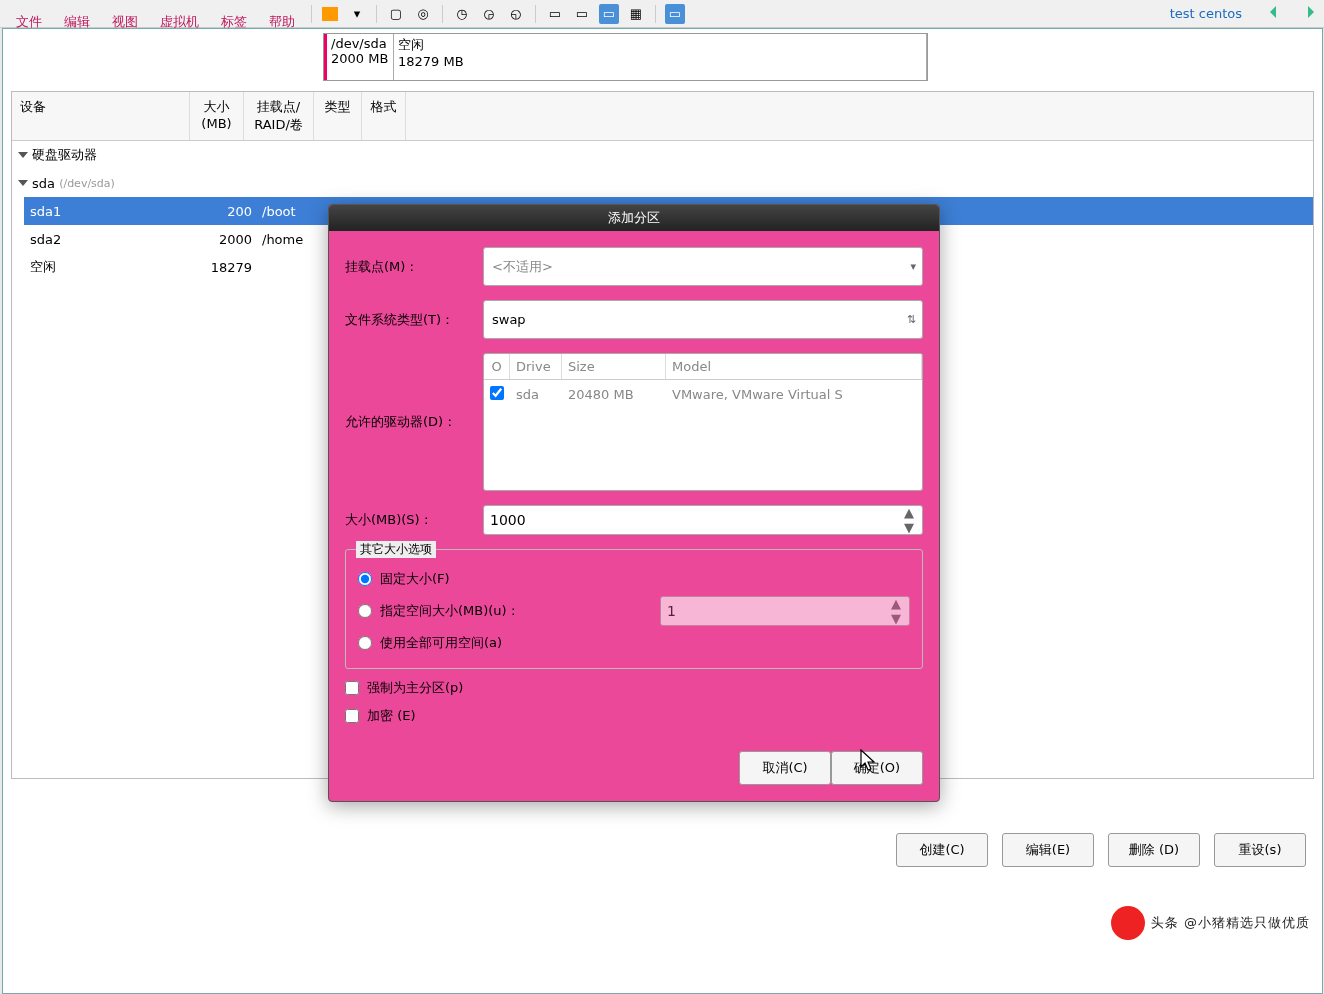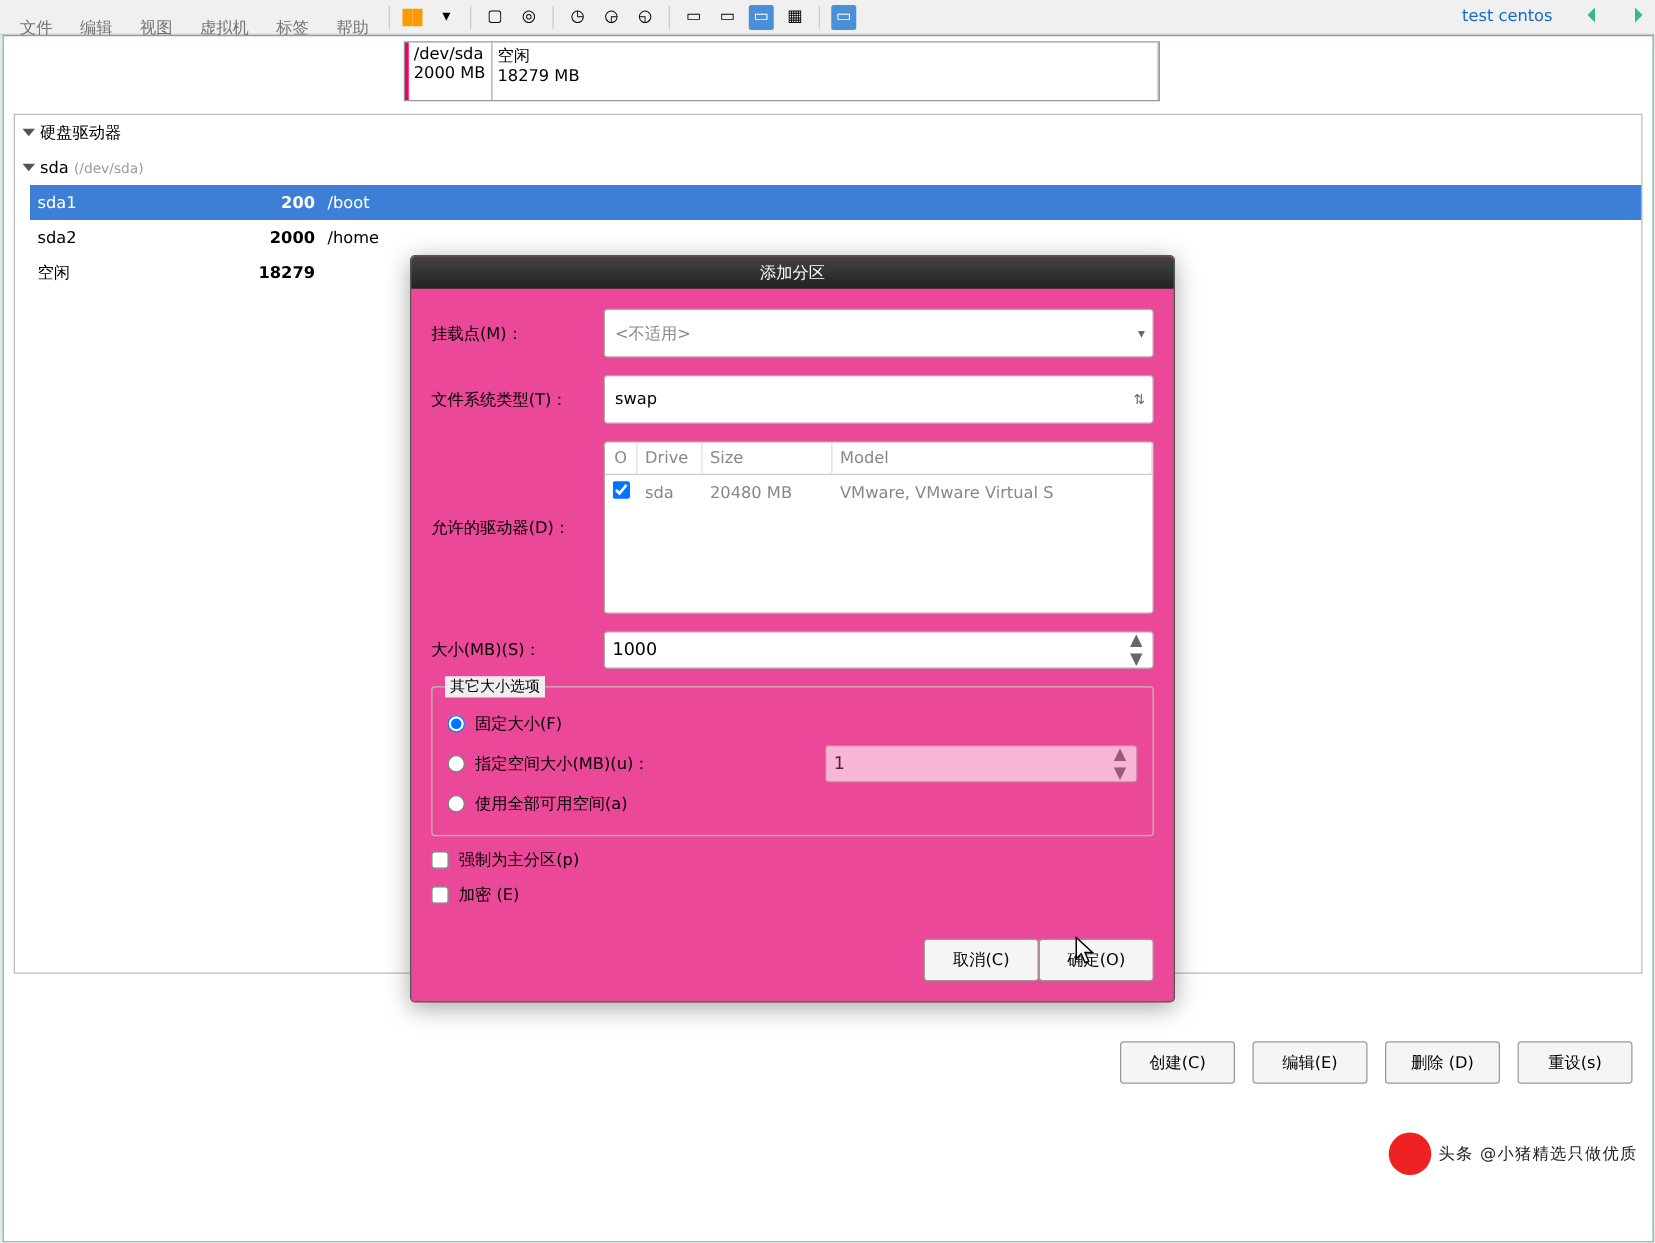--- a/index.html
+++ b/index.html
@@ -1,18 +1,18 @@
 <!DOCTYPE html>
 <html><head>
 <meta charset="utf-8">
 <style>
 * { box-sizing: border-box; margin: 0; padding: 0; font-family: "DejaVu Sans", "WenQuanYi Micro Hei", sans-serif; font-size: 13px; }
 body { background: #e8e8e8; width: 1324px; height: 994px; overflow: hidden; position: relative; }
 .menubar { background: #f0f0f0; height: 28px; display: flex; align-items: center; padding: 0 6px; border-bottom: 1px solid #ccc; gap: 2px; }
-.menubar .mi { padding: 3px 10px; color: #737373; cursor: default; margin-top: 17px; }
+.menubar .mi { padding: 3px 10px; color: #be185d; cursor: default; margin-top: 17px; }
 .menubar .sep { width: 1px; height: 18px; background: #ccc; margin: 0 4px; }
 .menubar .icon { width: 20px; height: 20px; display: inline-flex; align-items: center; justify-content: center; margin: 0 2px; }
 .menubar .right { margin-left: auto; display: flex; align-items: center; gap: 20px; }
 .menubar .vmname { color: #1a6bbf; padding: 0 4px; }
 .arrow-btn svg { width: 16px; height: 16px; }
 .work { position: absolute; top: 28px; left: 2px; right: 1px; bottom: 0; background: #fff; border: 1px solid #7aa; }
 .drive-bar { margin: 4px 8px 10px 320px; height: 48px; width: 605px; border: 1px solid #999; display: flex; font-size: 12px; }
 .drive-seg { border-right: 1px solid #aaa; padding: 2px 4px; overflow: hidden; }
 .drive-seg.a { width: 70px; border-left: 3px solid #e06; }
 .drive-seg.b { flex: 1; }
@@ -20,21 +20,21 @@
 .thead { display: flex; border-bottom: 1px solid #ccc; background: #f7f7f7; }
 .thead .th { padding: 6px 8px; border-right: 1px solid #ddd; text-align: center; }
 .th.dev { width: 178px; text-align: left; }
 .th.sz { width: 54px; }
 .th.mp { width: 70px; }
 .th.tp { width: 48px; }
 .th.fmt { width: 44px; }
 .tbody .row { display: flex; align-items: center; height: 28px; padding-left: 6px; }
 .tbody .row.sel { background: #3d7fd6; color: #fff; }
 .cell.dev { width: 174px; }
-.cell.sz { width: 54px; text-align: right; padding-right: 6px; font-weight: bold; }
+.cell.sz { width: 54px; text-align: right; padding-right: 6px; }
 .cell.mp { width: 70px; padding-left: 4px; }
 .tri { display: inline-block; width: 0; height: 0; border-left: 5px solid transparent; border-right: 5px solid transparent; border-top: 6px solid #555; margin-right: 4px; vertical-align: middle; }
 .lvl1 { padding-left: 4px; }
 .lvl2 { padding-left: 24px; }
 .lvl3 { padding-left: 58px; margin-left: 12px; }
 .devpath { color: #999; font-size: 11px; }
 .btn-row { position: absolute; right: 16px; bottom: 126px; display: flex; gap: 14px; }
 .btn { background: #f5f5f5; border: 1px solid #999; padding: 7px 18px; border-radius: 3px; min-width: 92px; text-align: center; cursor: default; }
 .dialog { position: absolute; left: 328px; top: 204px; width: 612px; background: #ec4899; border: 1px solid #555; border-radius: 4px; box-shadow: 0 4px 20px rgba(0,0,0,.35); }
 .dialog .titlebar { background: linear-gradient(#444,#222); color: #fff; height: 26px; display: flex; align-items: center; justify-content: center; border-radius: 4px 4px 0 0; font-size: 13px; }
@@ -123,20 +123,33 @@
       <div>/dev/sda</div>
       <div>2000 MB</div>
     </div>
     <div class="drive-seg b">
       <div>空闲</div>
       <div>18279 MB</div>
     </div>
   </div>
 
   <div class="table-wrap">
+    <div class="thead">
+      <div class="th dev">设备</div>
+      <div class="th sz">
+        <div>大小</div>
+        <div>(MB)</div>
+      </div>
+      <div class="th mp">
+        <div>挂载点/</div>
+        <div>RAID/卷</div>
+      </div>
+      <div class="th tp">类型</div>
+      <div class="th fmt">格式</div>
+    </div>
     <div class="tbody">
       <div class="row lvl1">
         <span class="tri"></span>
         <span>硬盘驱动器</span>
       </div>
       <div class="row lvl2">
         <span class="tri"></span>
         <span>sda</span>&nbsp;
         <span class="devpath">(/dev/sda)</span>
       </div>

